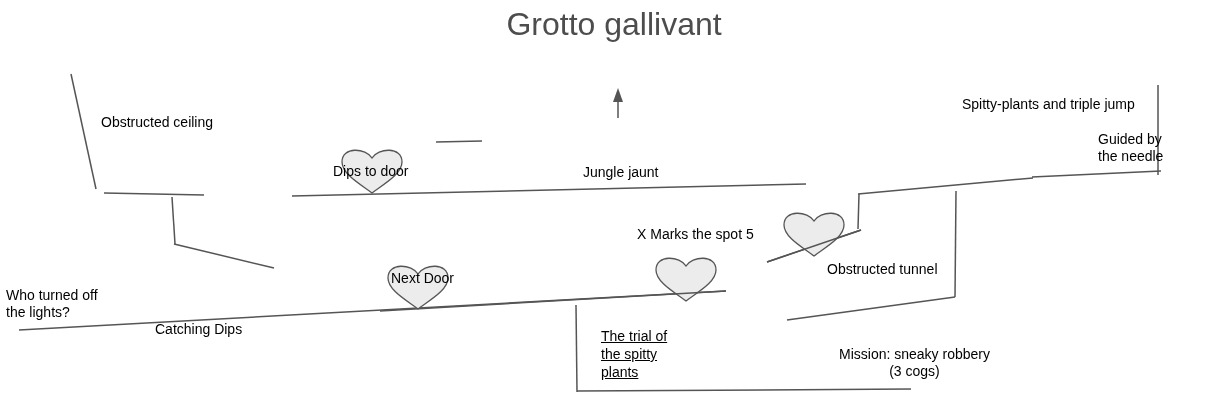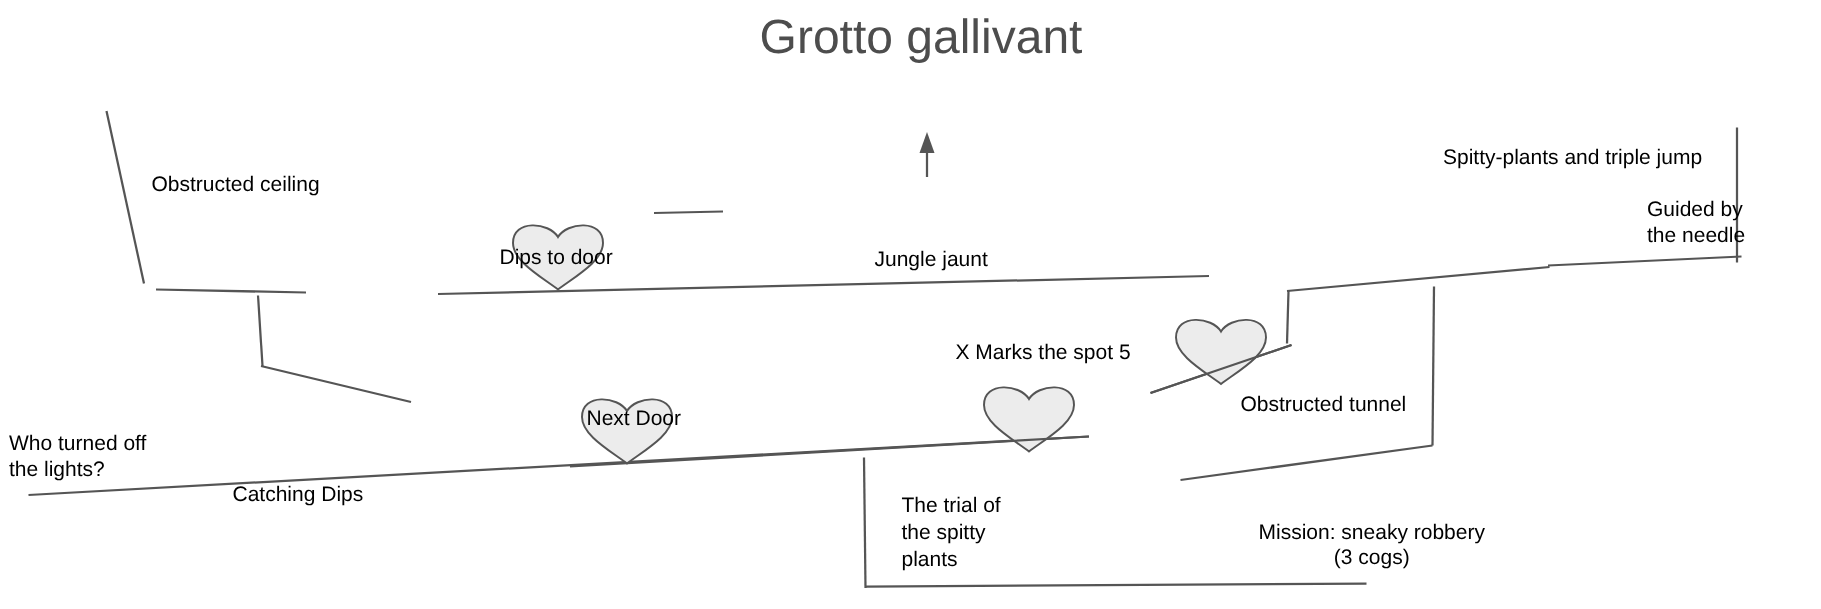--- a/index.html
+++ b/index.html
@@ -54,17 +54,17 @@
 <div class="lbl" style="left:583px;top:123px;margin-top:41px;">Jungle jaunt</div>
 <div class="lbl" style="left:962px;top:96px;">Spitty-plants and triple jump</div>
 <div class="lbl" style="left:1098px;top:131px;">Guided by
 the needle</div>
 <div class="lbl" style="left:637px;top:226px;">X Marks the spot 5</div>
 <div class="lbl" style="left:827px;top:261px;">Obstructed tunnel</div>
 <div class="lbl" style="left:6px;top:287px;">Who turned off
 the lights?</div>
 <div class="lbl" style="left:155px;top:277px;margin-top:44px;">Catching Dips</div>
 <div class="lbl" style="left:391px;top:270px;">Next Door</div>
-<div class="lbl" style="left:601px;top:327px;line-height:18px;">The trial of
+<div class="lbl" style="left:601px;top:327px;line-height:18px;text-decoration:underline;">The trial of
 the spitty
 plants</div>
 <div class="lbl" style="left:839px;top:346px;text-align:center;">Mission: sneaky robbery
 (3 cogs)</div>
 
 </body></html>

